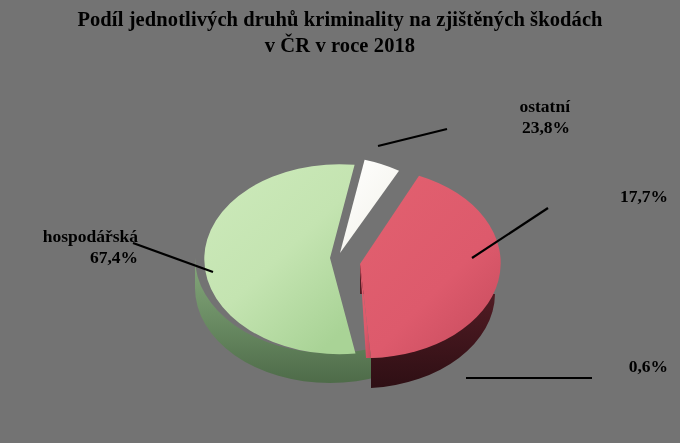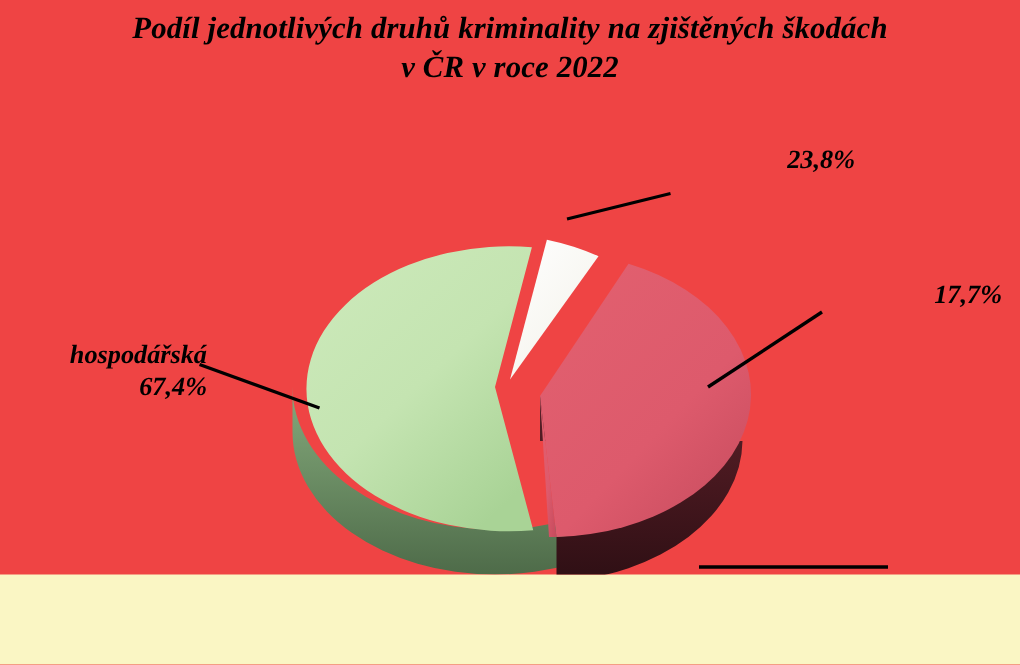--- a/index.html
+++ b/index.html
@@ -10,24 +10,23 @@
   body {
     width: 680px;
     height: 443px;
     background: #faf6c4;
     font-family: "Liberation Serif", "DejaVu Serif", serif;
     overflow: hidden;
   }
   #stage {
     position: relative;
     width: 680px;
-    height: 383px;
-    background: #ef4444;
+    height: 443px;
+    background: #737373;
     overflow: hidden;
-    font-style: italic;
   }
 
   
   #chart-title {
     position: absolute;
     left: 0;
     top: 6px;
     width: 680px;
     text-align: center;
     font-weight: bold;
@@ -92,21 +91,21 @@
     width: 150px;
   }
 </style>
 </head>
 <body>
 
 <div id="stage">
 
   <div id="chart-title">
     <span class="t-line">Podíl jednotlivých druhů kriminality na zjištěných škodách</span>
-    <span class="t-line">v ČR v roce 2022</span>
+    <span class="t-line">v ČR v roce 2018</span>
   </div>
 
   <div id="plot-area">
     <svg id="pie-svg" width="680" height="357" viewBox="0 0 680 357">
 
       <defs>
 
         <linearGradient id="gradGreenTop" x1="0" y1="0" x2="0.75" y2="1">
           <stop offset="0%" stop-color="#cdeabb"></stop>
           <stop offset="55%" stop-color="#c4e4b1"></stop>
@@ -205,28 +204,30 @@
 
       <line x1="472" y1="172" x2="548" y2="122" stroke="#000000" stroke-width="2.2"></line>
 
       <line x1="466" y1="292" x2="592" y2="292" stroke="#000000" stroke-width="2.2"></line>
 
       <line x1="133" y1="157" x2="213" y2="186" stroke="#000000" stroke-width="2.2"></line>
     </svg>
   </div>
 
   <div class="data-label lab-right" id="label-ostatni">
+    <span class="lab-name">ostatní</span>
     <span class="lab-val">23,8%</span>
   </div>
 
   <div class="data-label lab-right" id="label-majetkova">
     <span class="lab-val">17,7%</span>
   </div>
 
   <div class="data-label lab-right" id="label-nasilna">
+    <span class="lab-val">0,6%</span>
   </div>
 
   <div class="data-label lab-left" id="label-hospodarska">
     <span class="lab-name">hospodářská</span>
     <span class="lab-val">67,4%</span>
   </div>
 
 </div>
 
 </body></html>

